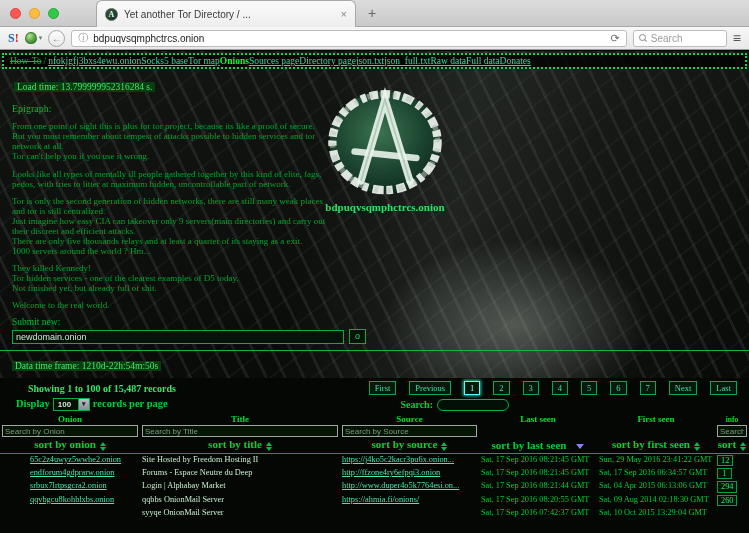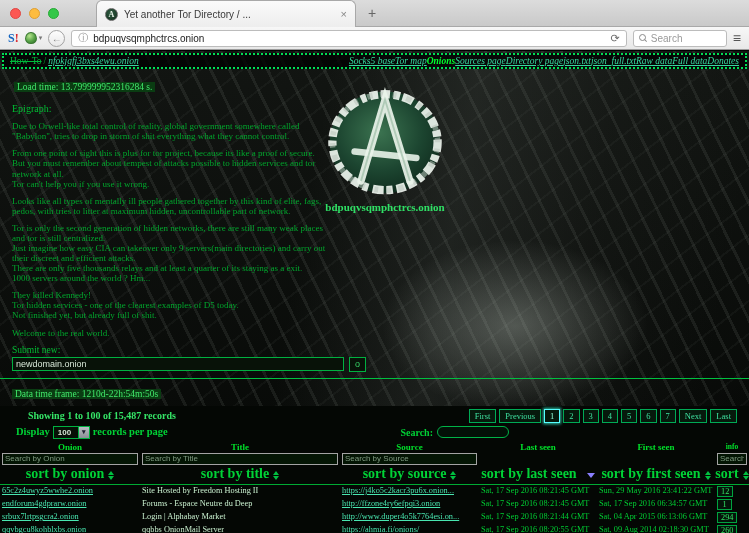--- a/index.html
+++ b/index.html
@@ -52,22 +52,22 @@
       repeating-linear-gradient(64deg, rgba(150,158,150,.12) 0 3px, transparent 3px 17px),
       repeating-linear-gradient(-38deg, rgba(110,118,112,.08) 0 2px, transparent 2px 26px),
       linear-gradient(#121512,#050705);
   }
   .z1 { position:relative; z-index:1; }
 
   .navbar { position:relative; z-index:1; margin:2px; border:2px dotted #00dc55; background:rgba(0,0,0,.78);
             display:flex; align-items:center; justify-content:space-between; padding:1px 6px; font-size:9.5px; white-space:nowrap; }
   .howto { color:#00b93c; text-decoration:line-through; }
   .nav-sep { color:#00b93c; margin:0 2px; }
-  .navlink, .howto-link { color:#37d9a0; text-decoration:underline;font-style:italic; }
-  .nav-links { display:flex; flex:1; justify-content:flex-end; align-items:center; }
+  .navlink, .howto-link { color:#37d9a0; text-decoration:underline; }
+  .nav-links { display:flex; flex:1; justify-content:flex-start; align-items:center; }
   .navlink.active { color:#00ff2e; font-weight:bold; text-decoration:none; }
 
   .loadtime-row { margin:7px 0 0 14px; }
   .hl { display:inline-block; background:#0a3c12; color:#41e96b; font-size:9.5px; padding:0 3px; }
 
   .logo { position:absolute; left:318px; top:34px; width:134px; height:120px; z-index:0; }
   .sitename { position:absolute; left:305px; top:150px; width:160px; text-align:center; color:#2fe065; font-weight:bold; font-size:11px; z-index:1; }
 
   .epigraph { position:relative; z-index:1; margin:9px 0 0 12px; width:462px; font-size:9px; line-height:1.12; }
   .ep-head { font-weight:normal; font-size:10px; color:#00bd33; margin-bottom:7px; }
@@ -78,50 +78,50 @@
   .submit-line { margin-top:2px; display:flex; align-items:center; }
   .submit-input { width:332px; height:14px; background:#081208; border:1px solid #00b040; color:#d6e6d6; font-size:9px; padding:0 3px; font-family:"Liberation Sans",sans-serif; }
   .submit-btn { width:17px; height:15px; margin-left:5px; background:#081208; border:1px solid #00b040; color:#35d465; font-size:9px; line-height:11px; }
 
   .rule { position:relative; z-index:1; border:none; border-top:1px solid #00c040; margin:6px 0 0; }
   .dtf-row { position:relative; z-index:1; margin:4px 0 0 12px; }
 
   .table-section { position:relative; z-index:1; margin-top:5px; background:#040704; height:176px; overflow:hidden; }
   .controls1 { display:flex; justify-content:space-between; align-items:center; padding:3px 12px 0 16px;margin-left:12px; }
   .showing { font-weight:bold; color:#35e567; font-size:10px; }
-  .pagination { display:flex; gap:3px; }
+  .pagination { display:flex; gap:13px; }
   .pgbtn { border:1px solid #00aa55; background:#06190c; color:#3fe0a0; font-size:8.5px; padding:1px 5px; font-family:"Liberation Serif",serif; }
   .pgbtn.active { border-color:#55ffff; color:#8fffd8; box-shadow:0 0 3px 1px rgba(60,255,220,.75); }
   .controls2 { display:flex; align-items:center; padding:3px 12px 2px 16px; }
   .display-group { display:flex; align-items:flex-start; gap:3px; font-size:10.5px; color:#00d236; font-weight:bold; }
   .select-box { display:inline-flex; border:1px solid #00b040; background:#061006; height:13px; align-items:center; }
   .select-val { color:#d6e6d6; font-size:8px; padding:0 4px; min-width:24px; font-family:"Liberation Sans",sans-serif; }
   .select-arrow { width:11px; height:11px; background:linear-gradient(#b9bec4,#8a8f95); color:#223; font-size:7px; line-height:11px;
                   text-align:center; border-left:1px solid #00b040; }
   .search-group { margin-left:auto; margin-right:228px; display:flex; align-items:center; gap:4px; font-weight:bold; color:#00d236; font-size:10px; }
   .search-pill { width:72px; height:12px; border:1px solid #00b347; border-radius:7px; background:rgba(4,18,8,.85); }
 
   table { width:749px; border-collapse:collapse; table-layout:fixed; margin-top:1px; }
   col.c1{width:140px} col.c2{width:200px} col.c3{width:139px} col.c4{width:118px} col.c5{width:118px} col.c6{width:34px}
   thead th { color:#00e02a; font-size:9px; font-weight:bold; padding:0; text-align:center; }
   thead th.th-info { font-size:7.5px; }
   tr.filters th { padding:1px 2px; }
   tr.filters input { width:100%; height:12px; background:#041504; border:1px solid #a3a3a3; color:#9fb9a0; font-size:8px; padding:0 2px; font-family:"Liberation Sans",sans-serif; }
   tr.filters input::placeholder { color:#7e9a80; }
   tr.filters input.mini { width:30px; }
   tr.sorts th { padding:0 0 2px; border-bottom:1px solid #00aa33; }
-  .sort-label { color:#00d236; font-size:14px; font-weight:bold; }
+  .sort-label { color:#00d236; font-size:11px; font-weight:bold; }
   .arrs { display:inline-flex; flex-direction:column; gap:1px; margin-left:4px; vertical-align:middle; }
   .tri-up { width:0; height:0; border-left:3px solid transparent; border-right:3px solid transparent; border-bottom:4px solid #00c040; }
   .tri-dn { width:0; height:0; border-left:3px solid transparent; border-right:3px solid transparent; border-top:4px solid #00c040; }
   .tri-active { display:inline-block; width:0; height:0; border-left:4px solid transparent; border-right:4px solid transparent;
                 border-top:5px solid #8a7fff; margin-left:10px; vertical-align:middle; }
   tbody td { font-size:8.3px; line-height:1.12; padding:1px 2px; vertical-align:top; }
   tbody tr:nth-child(9) { background:rgba(14,80,30,.35); }
-  td.c-onion a { color:#49e6b0; text-decoration:underline; white-space:nowrap; }
+  td.c-onion a { color:#49e6b0; text-decoration:underline; white-space:nowrap;margin-left:28px; }
   td.c-title { color:#c9f0cf; white-space:nowrap; overflow:hidden; }
   td.c-source a { color:#49e6b0; text-decoration:underline; white-space:nowrap; display:block; overflow:hidden; }
   td.c-last, td.c-first { color:#00ce33; white-space:pre; }
   td.c-info { text-align:right; padding-right:19px; }
   .info-box { display:inline-block; border:1px solid #00a33f; background:#04140a; color:#35e264; font-size:8.3px; padding:0 3px; min-width:15px; text-align:center; }
 </style>
 </head>
 <body>
 
 <div class="screen">
@@ -199,22 +199,21 @@
           <a class="navlink" href="#">Donates</a>
         </span>
     </div>
 
     <div class="loadtime-row z1"><span class="hl">Load time: 13.799999952316284 s.</span></div>
 
     <div class="epigraph">
       <div class="ep-head">Epigraph:</div>
       <span>
         
-      <p>Due to Orwell-like total control of reality, global government somewhere called
-"Babylon", tries to drop in storm of shit everything what they cannot control.</p><p>From one point of sight this is plus for tor project, because its like a proof of secure.
+      <p>From one point of sight this is plus for tor project, because its like a proof of secure.
 But you must remember about tempest of attacks possible to hidden services and tor
 network at all.
 Tor can't help you if you use it wrong.</p><p>Looks like all types of mentally ill people gathered together by this kind of elite, fags,
 pedos, with tries to litter at maximum hidden, uncontrollable part of network.</p><p>Tor is only the second generation of hidden networks, there are still many weak places
 and tor is still centralized.
 Just imagine how easy CIA can takeover only 9 servers(main directories) and carry out
 their discreet and efficient attacks.
 There are only five thousands relays and at least a quarter of its staying as a exit.
 1000 servers around the world ? Hm...</p><p>They killed Kennedy!
 Tor hidden services - one of the clearest examples of D5 today.

